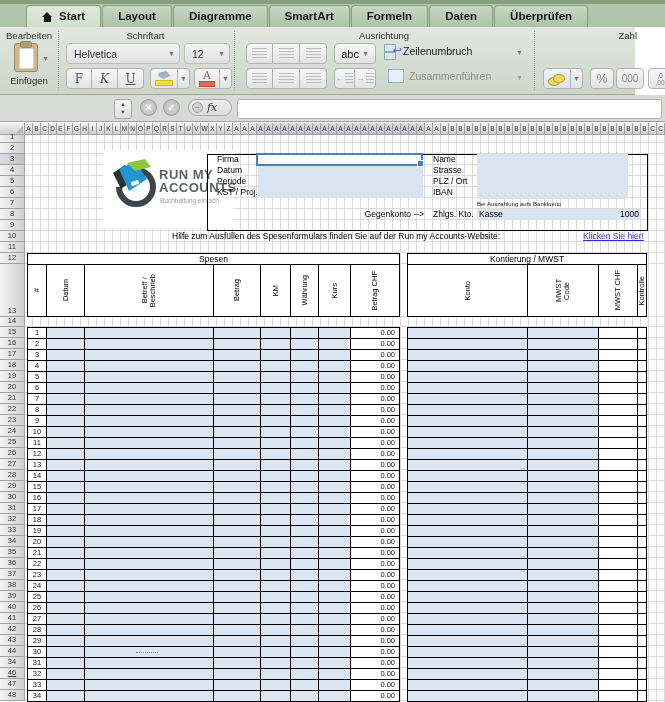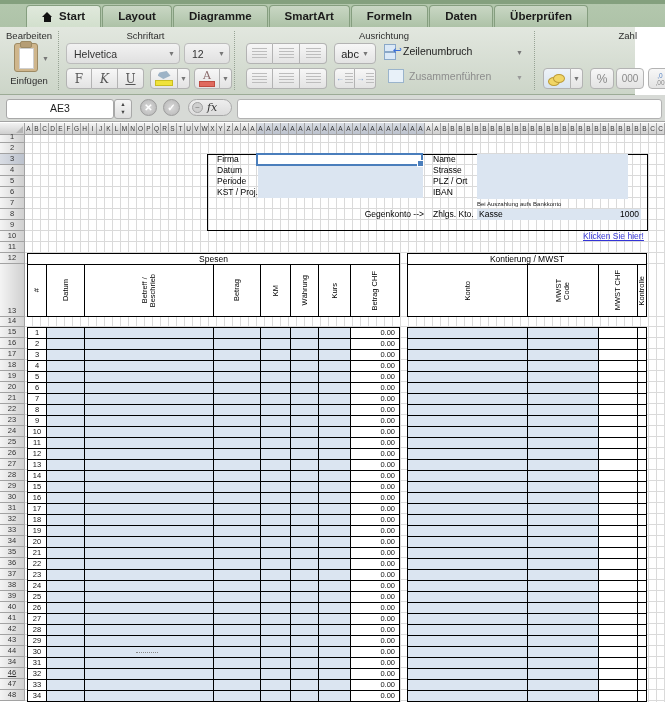--- a/index.html
+++ b/index.html
@@ -219,21 +219,20 @@
     </div>
     <div class="ov btn" style="left:590px;top:41px;width:24px;height:21px;font-size:12px;color:#8a8a8a;">%</div>
     <div class="ov btn" style="left:616px;top:41px;width:28px;height:21px;font-size:10px;color:#8a8a8a;">000</div>
     <div class="ov btn" style="left:648px;top:41px;width:24px;height:21px;flex-direction:column;line-height:7px;">
       <span style="font-size:6.5px;color:#5b87c5;"><span>,0</span></span>
       <span style="font-size:6.5px;color:#888;">,00</span>
     </div>
   </div>
 
   <div class="fbar">
-    <div class="namebox">AE3</div>
     <div class="stepper">▲<br>▼</div>
     <div class="rbtn" style="left:140px;">✕</div>
     <div class="rbtn" style="left:163px;">✓</div>
     <div class="fxcap">
       <div class="mini">−</div>
       <div class="fx">fx</div>
     </div>
     <div class="finput"></div>
   </div>
 
@@ -414,20 +413,32 @@
       <div class="gridrow" style="top: 478px; height: 11px;"></div>
       <div class="gridrow" style="top: 489px; height: 11px;"></div>
       <div class="gridrow" style="top: 500px; height: 11px;"></div>
       <div class="gridrow" style="top: 511px; height: 11px;"></div>
       <div class="gridrow" style="top: 522px; height: 11px;"></div>
       <div class="gridrow" style="top: 533px; height: 11px;"></div>
       <div class="gridrow" style="top: 544px; height: 11px;"></div>
       <div class="gridrow" style="top: 555px; height: 11px;"></div>
     </div>
 
+  <div class="ov logo-patch" style="left:103px;top:150px;width:130px;height:78px;">
+    <svg width="52" height="60" style="position:absolute;left:2px;top:7px;" viewBox="0 0 52 60">
+      <path d="M14 30 a17 17 0 1 0 17 -17" fill="none" stroke="#3c4549" stroke-width="6"></path>
+      <polygon points="8,16 20,8 30,22 16,32" fill="#2a3336"></polygon>
+      <polygon points="14,12 30,4 42,22 24,34" fill="#2196d4"></polygon>
+      <polygon points="22,6 40,2 46,10 30,14" fill="#8dc63f"></polygon>
+      <rect x="26" y="24" width="8" height="4" fill="#fff" transform="rotate(-20 30 26)"></rect>
+    </svg>
+    <div style="position:absolute;left:56px;top:17px;font-size:13px;font-weight:bold;color:#5a6268;letter-spacing:.5px;">RUN MY</div>
+    <div style="position:absolute;left:56px;top:30px;font-size:13px;font-weight:bold;color:#5a6268;letter-spacing:.5px;">ACCOUNTS</div>
+    <div style="position:absolute;left:57px;top:47px;font-size:6.5px;color:#9aa0a4;">Buchhaltung einfach.</div>
+  </div>
 
   <div class="ov" style="left:207px;top:154px;width:441px;height:77px;border:1px solid #000;"></div>
   <div id="form-left-labels">
       <div class="ov lbl" style="left: 217px; top: 154px;">Firma</div>
       <div class="ov lbl" style="left: 217px; top: 165px;">Datum</div>
       <div class="ov lbl" style="left: 217px; top: 176px;">Periode</div>
       <div class="ov lbl" style="left: 217px; top: 187px;">KST / Proj.</div>
     </div>
   <div id="form-right-labels">
       <div class="ov lbl" style="left: 433px; top: 154px;">Name</div>
@@ -439,20 +450,21 @@
   <div class="ov bluecell" style="left:477px;top:154px;width:151px;height:45px;"></div>
   <div class="ov selcell" style="left:256px;top:153px;width:167px;height:13px;">
     <div class="selhandle"></div>
   </div>
   <div class="ov smalltext" style="left:477px;top:199px;">Bei Auszahlung aufs Bankkonto</div>
   <div class="ov lbl" style="left:300px;top:209px;width:124px;text-align:right;">Gegenkonto --&gt;</div>
   <div class="ov lbl" style="left:433px;top:209px;">Zhlgs. Kto.</div>
   <div class="ov bluecell lbl" style="left:477px;top:209px;width:128px;height:11px;padding-left:2px;">Kasse</div>
   <div class="ov bluecell lbl" style="left:605px;top:209px;width:36px;height:11px;text-align:right;padding-right:2px;">1000</div>
 
+  <div class="ov lbl" style="left:172px;top:231px;">Hilfe zum Ausfüllen des Spesenformulars finden Sie auf der Run my Accounts-Website:</div>
   <div class="ov link" style="left:583px;top:231px;">Klicken Sie hier!</div>
 
   <div class="ov tbox" style="left:27px;top:253px;width:373px;height:12px;">Spesen</div>
   <div class="ov tbox" style="left:407px;top:253px;width:240px;height:12px;">Kontierung / MWST</div>
   <div class="ov hband" id="spesen-headers" style="left:27px;top:264px;width:373px;height:53px;">
       <div class="hcell" style="width: 19px;">
         <span class="vtext">#</span>
       </div>
       <div class="hcell" style="width: 38px;">
         <span class="vtext">Datum</span>

